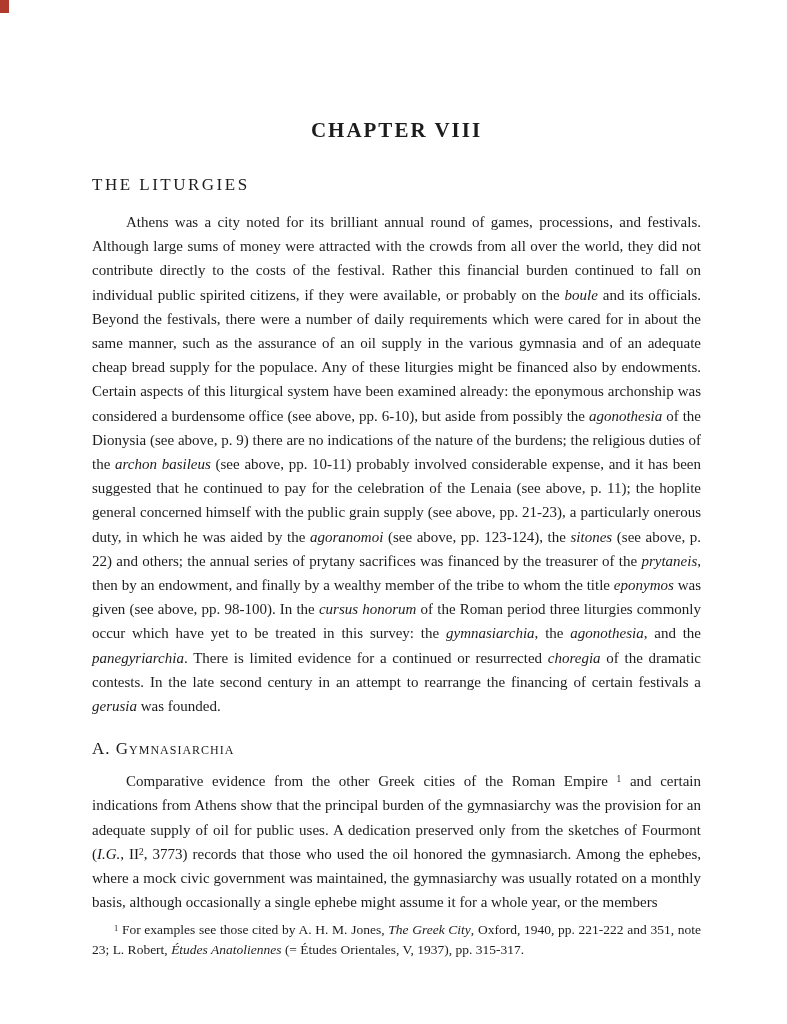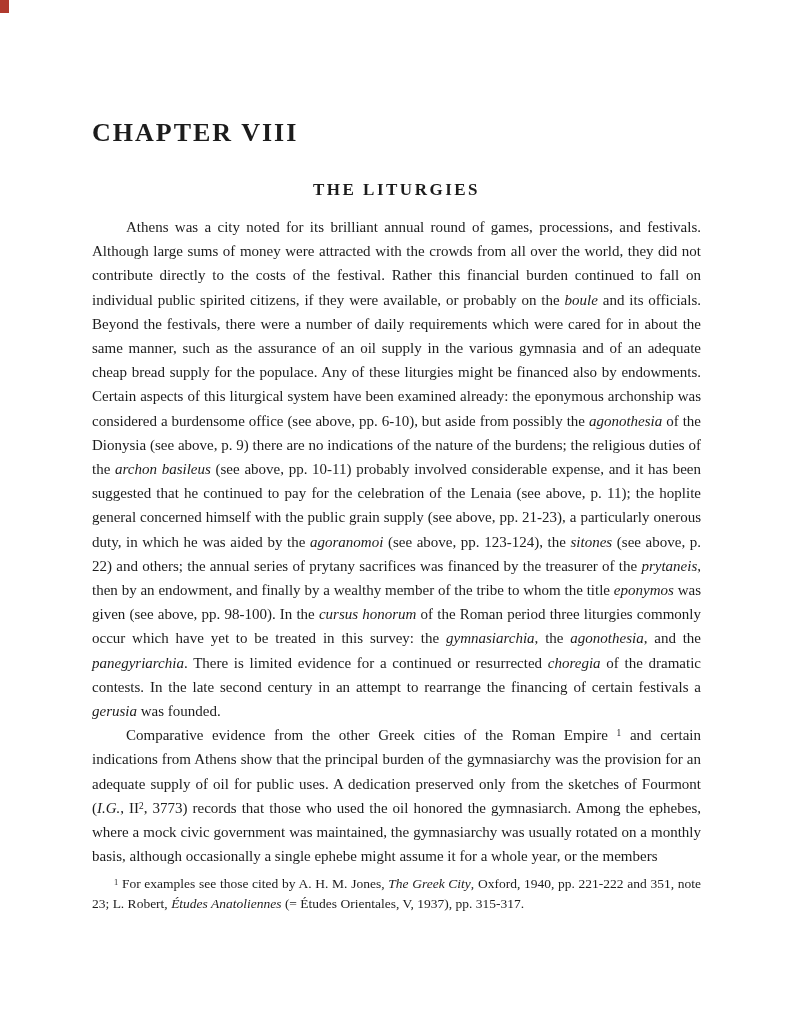--- a/index.html
+++ b/index.html
@@ -25,30 +25,29 @@
   }
   .scan-artifact {
     position: absolute;
     top: 0;
     left: 0;
     width: 9px;
     height: 13px;
     background: #b03a2e;
   }
   .chapter-title {
-    text-align: left;
-    font-size: 26px;
+    text-align: center;
+    font-size: 21px;
     font-weight: bold;
     letter-spacing: 2px;
     margin: 0 0 32px 0;
   }
   .section-title {
-    text-align: center;
     font-size: 17px;
-    font-weight: bold;
+    font-weight: normal;
     letter-spacing: 2.5px;
     margin: 0 0 15px 0;
   }
   .body-par {
     font-size: 15px;
     line-height: 24.2px;
     text-align: justify;
     text-indent: 34px;
     margin: 0;
   }
@@ -81,18 +80,19 @@
 <div class="page">
 
   <div class="scan-artifact"></div>
 
   <h1 class="chapter-title">CHAPTER VIII</h1>
 
   <h2 class="section-title">THE LITURGIES</h2>
 
   <p class="body-par"><span>Athens was a city noted for its brilliant annual round of games, processions, and festivals. Although large sums of money were attracted with the crowds from all over the world, they did not contribute directly to the costs of the festival. Rather this financial burden continued to fall on individual public spirited citizens, if they were available, or probably on the </span><em>boule</em><span> and its officials. Beyond the festivals, there were a number of daily requirements which were cared for in about the same manner, such as the assurance of an oil supply in the various gymnasia and of an adequate cheap bread supply for the populace. Any of these liturgies might be financed also by endowments. Certain aspects of this liturgical system have been examined already: the eponymous archonship was considered a burdensome office (see above, pp. 6-10), but aside from possibly the </span><em>agonothesia</em><span> of the Dionysia (see above, p. 9) there are no indications of the nature of the burdens; the religious duties of the </span><em>archon basileus</em><span> (see above, pp. 10-11) probably involved considerable expense, and it has been suggested that he continued to pay for the celebration of the Lenaia (see above, p. 11); the hoplite general concerned himself with the public grain supply (see above, pp. 21-23), a particularly onerous duty, in which he was aided by the </span><em>agoranomoi</em><span> (see above, pp. 123-124), the </span><em>sitones</em><span> (see above, p. 22) and others; the annual series of prytany sacrifices was financed by the treasurer of the </span><em>prytaneis</em><span>, then by an endowment, and finally by a wealthy member of the tribe to whom the title </span><em>eponymos</em><span> was given (see above, pp. 98-100). In the </span><em>cursus honorum</em><span> of the Roman period three liturgies commonly occur which have yet to be treated in this survey: the </span><em>gymnasiarchia</em><span>, the </span><em>agonothesia</em><span>, and the </span><em>panegyriarchia</em><span>. There is limited evidence for a continued or resurrected </span><em>choregia</em><span> of the dramatic contests. In the late second century in an attempt to rearrange the financing of certain festivals a </span><em>gerusia</em><span> was founded.</span></p>
 
+  <h3 class="subsection-heading">A. Gymnasiarchia</h3>
 
   <p class="body-par"><span>Comparative evidence from the other Greek cities of the Roman Empire </span><sup>1</sup><span> and certain indications from Athens show that the principal burden of the gymnasiarchy was the provision for an adequate supply of oil for public uses. A dedication preserved only from the sketches of Fourmont (</span><em>I.G.</em><span>, II</span><sup>2</sup><span>, 3773) records that those who used the oil honored the gymnasiarch. Among the ephebes, where a mock civic government was maintained, the gymnasiarchy was usually rotated on a monthly basis, although occasionally a single ephebe might assume it for a whole year, or the members</span></p>
 
   <div class="footnote"><sup>1</sup><span> For examples see those cited by A. H. M. Jones, </span><em>The Greek City</em><span>, Oxford, 1940, pp. 221-222 and 351, note 23; L. Robert, </span><em>Études Anatoliennes</em><span> (= Études Orientales, V, 1937), pp. 315-317.</span></div>
 
 </div>
 
 </body></html>

